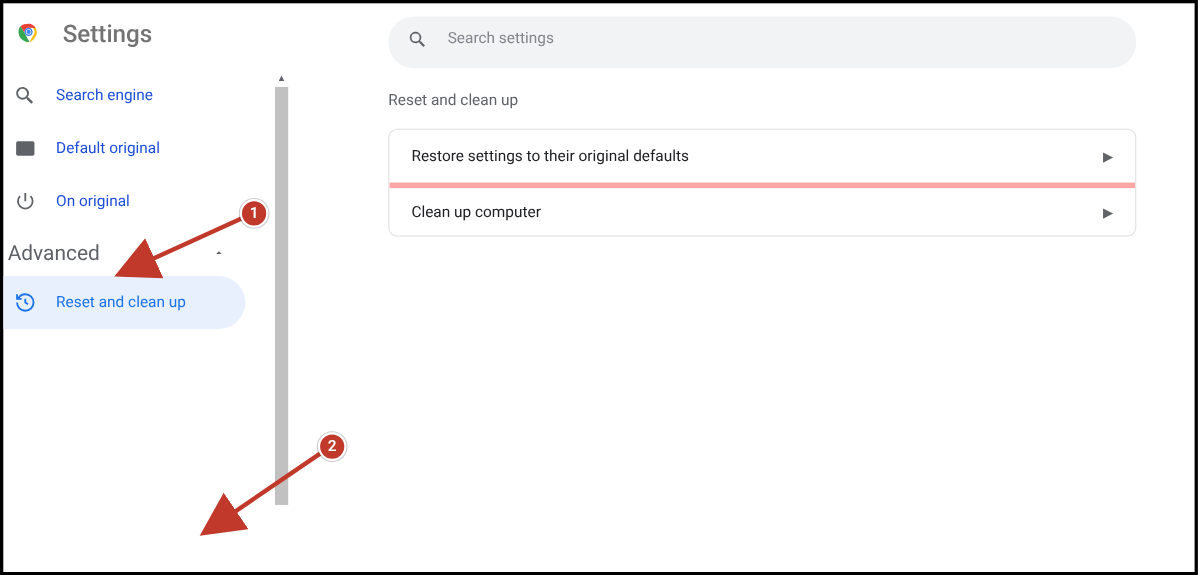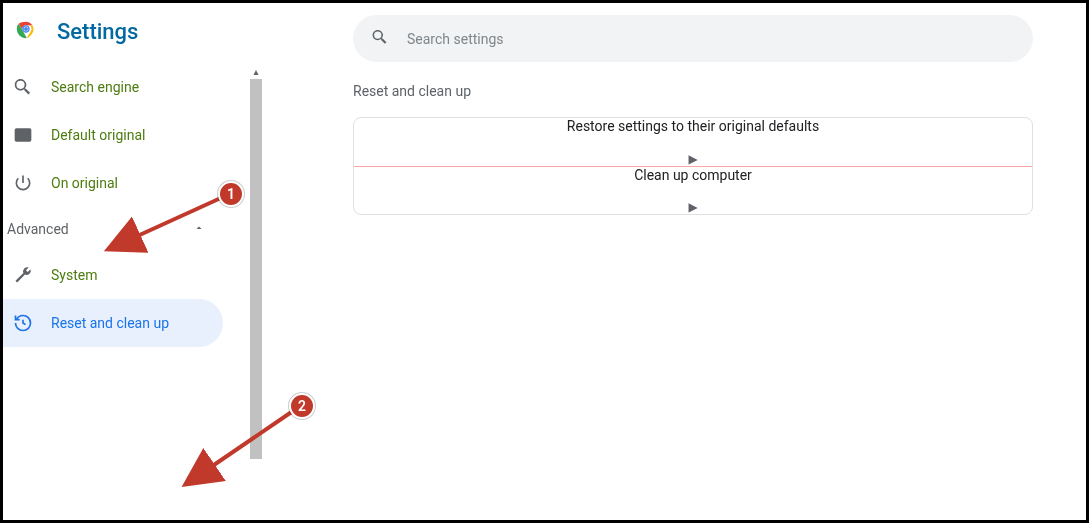--- a/index.html
+++ b/index.html
@@ -15,67 +15,66 @@
   }
   .header {
     position: absolute;
     top: 0; left: 0; right: 0;
     height: 56px;
     display: flex;
     align-items: center;
     padding-left: 12px;
   }
   .chrome-logo { margin-right: 20px; }
-  .settings-title { font-size: 22px; font-weight: 500; color:#0369a1; }
+  .settings-title { font-size: 22px; font-weight: 500; color:#737373; }
   .searchbar {
     position: absolute;
     left: 350px; top: 12px;
     width: 680px; height: 47px;
     background: #f1f3f4;
     border-radius: 40px;
     display: flex;
-    align-items: center;
-    padding: 0 18px;
+    padding: 12px 18px;
     color: #5f6368;
   }
   .searchbar svg { flex: none; margin-right: 18px; }
   .searchbar .ph { font-size: 14px; color:#80868b; }
 
   .sidebar {
     position: absolute;
     top: 60px; left: 0;
     width: 245px;
     height: 460px;
   }
   .sidebar-item {
     display: flex;
     align-items: center;
     height: 48px;
     padding-left: 10px;
     font-size: 14px;
-    color: #4d7c0f;
+    color: #1d4ed8;
     cursor: pointer;
     border-radius: 0 24px 24px 0;
     margin-right: 25px;
   }
   .sidebar-item .icn {
     width: 20px; height: 20px;
     margin-right: 18px;
     display:flex; align-items:center; justify-content:center;
     color:#5f6368;
   }
   .sidebar-item.active {
     background: #e8f0fe;
     color: #1a73e8;
   }
   .sidebar-item.active .icn { color:#1a73e8; }
   .section-header {
     display:flex; align-items:center; justify-content:space-between;
     height: 44px; padding: 0 18px 0 4px;
-    font-size: 14px; color:#5f6368;
+    font-size: 19px; color:#5f6368;
     cursor:pointer;
     margin-right:25px;
   }
 
   .scrollbar-track {
     position:absolute;
     top:60px; left:245px;
     width:16px; height:460px;
     background:#fff;
   }
@@ -100,23 +99,22 @@
   .card {
     border: 1px solid #e0e0e0;
     border-radius: 8px;
     overflow: hidden;
   }
   .card-row {
     display:flex; align-items:center; justify-content:space-between;
     height: 48px; padding: 0 20px;
     font-size: 14px; color:#202124;
     cursor:pointer;
-    flex-direction:column;
-  }
-  .card-row + .card-row { border-top: 1px solid #fca5a5; }
+  }
+  .card-row + .card-row { border-top: 5px solid #fca5a5; }
   .card-row .chev { color:#5f6368; font-size:12px; }
 
   
   .anno { position:absolute; pointer-events:none; }
   .badge {
     width:26px; height:26px; border-radius:50%;
     background:#c0392b; border:2px solid #fff;
     color:#fff; font-size:14px; font-weight:600;
     display:flex; align-items:center; justify-content:center;
     box-shadow: 0 0 0 1px rgba(0,0,0,.2);
@@ -181,28 +179,20 @@
 
   <div class="section-header">
     <span>Advanced</span>
     <span>
       <svg width="12" height="12" viewBox="0 0 24 24" fill="currentColor">
           <path d="M7 14l5-5 5 5z"></path>
         </svg>
     </span>
   </div>
 
-  <div class="sidebar-item">
-    <span class="icn">
-      <svg width="20" height="20" viewBox="0 0 24 24" fill="currentColor">
-          <path d="M21 5.2a5 5 0 01-6.6 6.3L5 21l-2-2 9.5-9.4A5 5 0 0118.8 3l-3.3 3.3 2.2 2.2L21 5.2z"></path>
-        </svg>
-    </span>
-    <span>System</span>
-  </div>
   <div class="sidebar-item active">
     <span class="icn">
       <svg width="20" height="20" viewBox="0 0 24 24" fill="none" stroke="currentColor" stroke-width="2">
           <path d="M3 12a9 9 0 109-9 9 9 0 00-8 5"></path>
           <path d="M3 3v5h5"></path>
           <path d="M12 8v4l3 2"></path>
         </svg>
     </span>
     <span>Reset and clean up</span>
   </div>

